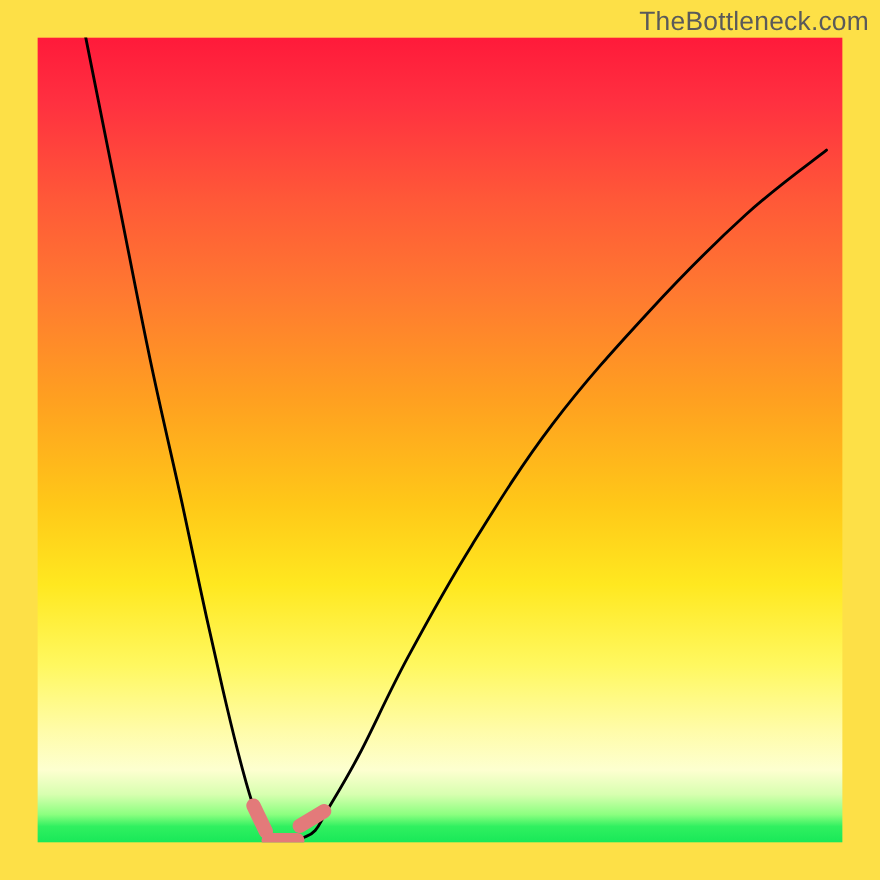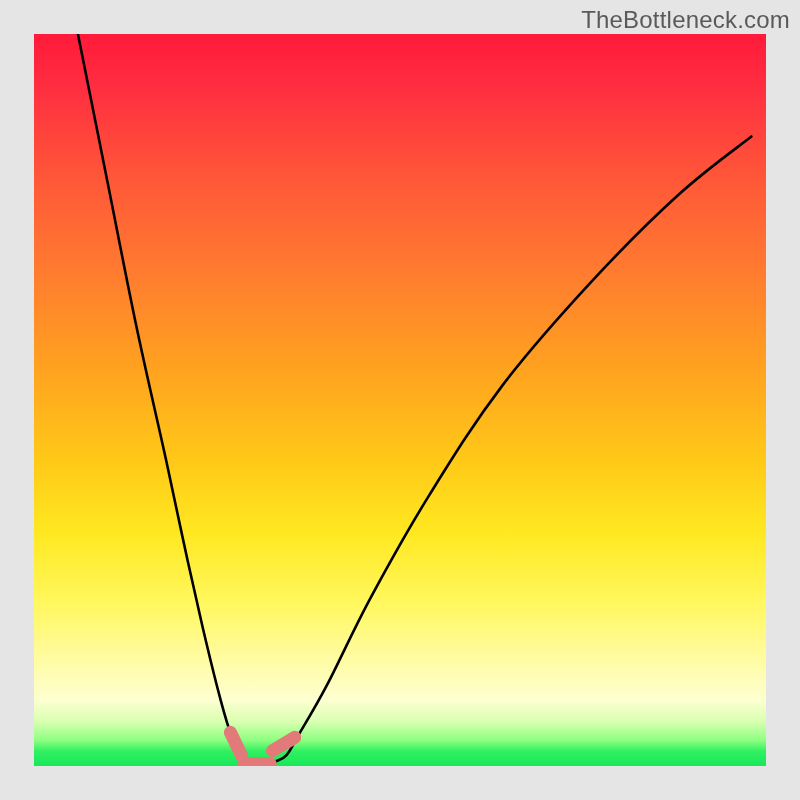--- a/index.html
+++ b/index.html
@@ -10,21 +10,21 @@
     background: #000;
     overflow: hidden;
     font-family: Arial, Helvetica, sans-serif;
   }
   .frame {
     position: absolute;
     left: 0;
     top: 0;
     width: 800px;
     height: 800px;
-    background: #e5e5e5;
+    background: #fde047;
   }
   .plot {
     position: absolute;
     left: 34px;
     top: 34px;
     width: 732px;
     height: 732px;
     overflow: hidden;
   }
   .gradient {

